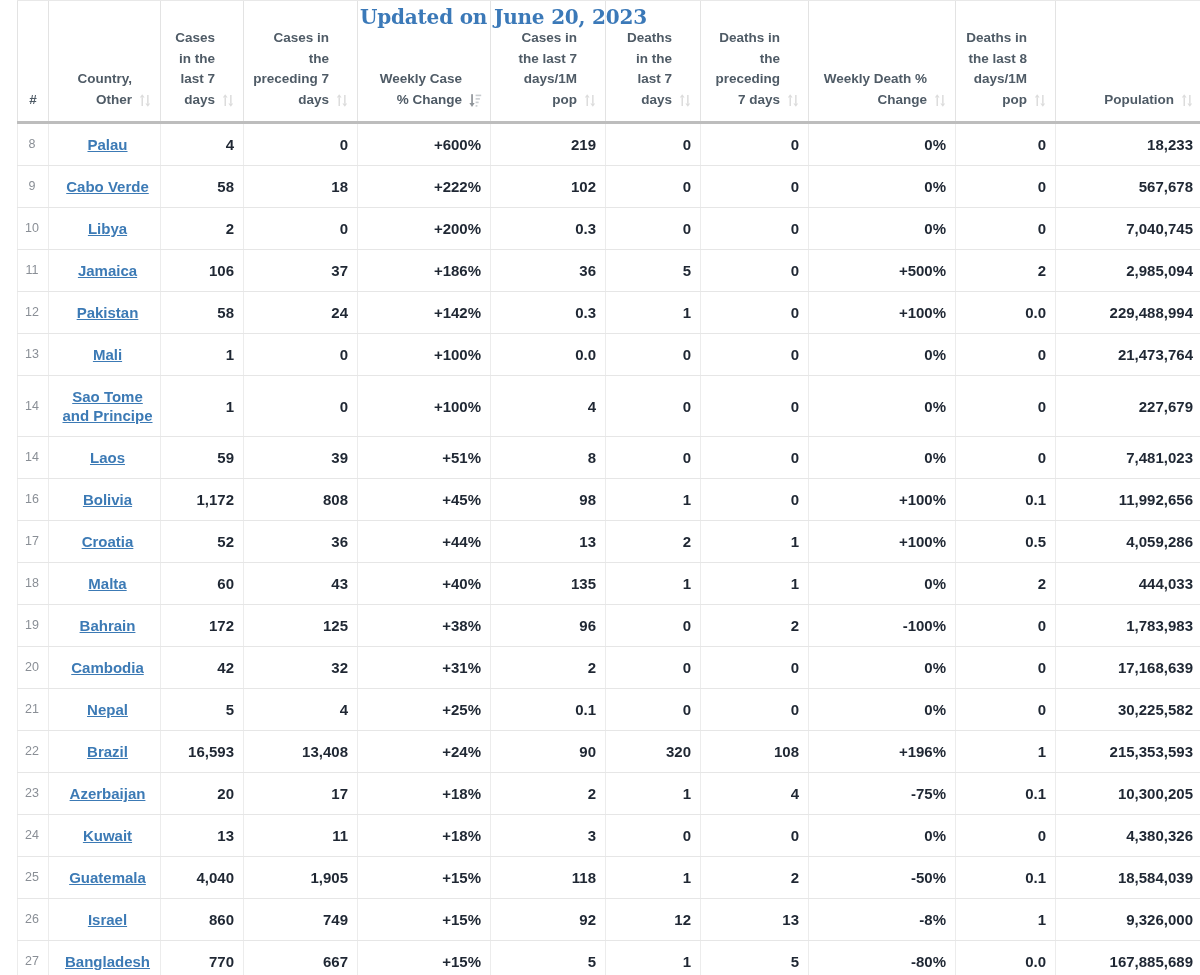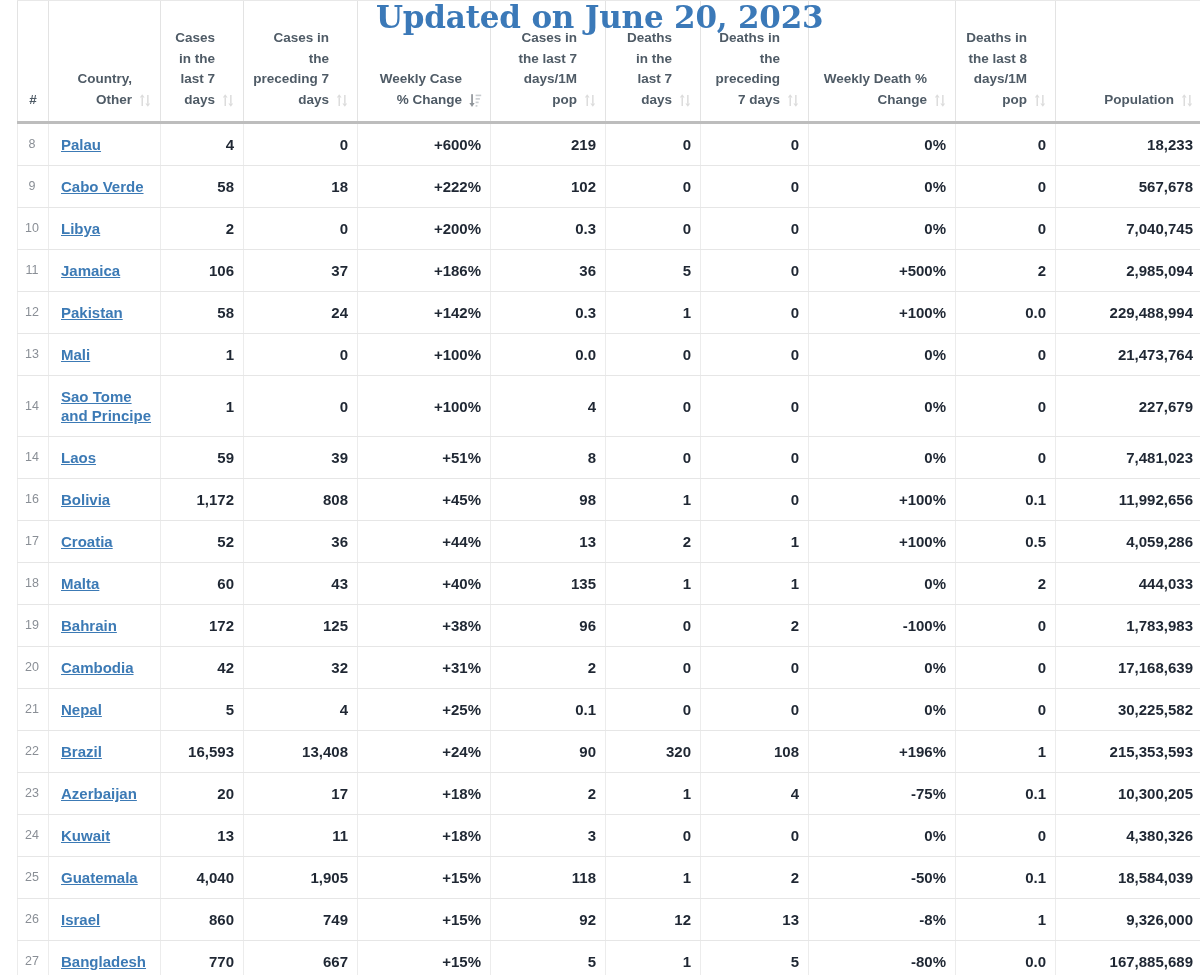--- a/index.html
+++ b/index.html
@@ -101,40 +101,40 @@
 
   td.td-num {
     text-align: center;
     font-weight: normal;
     font-size: 12.5px;
     color: #8a8f96;
     padding-left: 3px;
     padding-right: 5px;
   }
   td.td-country {
-    text-align: left;
+    text-align: center;
     padding-left: 12px;
     padding-right: 6px;
   }
   td.td-country a {
     color: #3c7ab5;
     text-decoration: underline;
     font-weight: bold;
     font-size: 15px;
     cursor: pointer;
   }
 
   
   .updated-banner {
     position: absolute;
-    left: 376px;
+    left: 360px;
     top: 1px;
     font-family: "DejaVu Serif", "Liberation Serif", serif;
     font-weight: bold;
-    font-size: 31px;
+    font-size: 20px;
     letter-spacing: -0.2px;
     color: #3b79b8;
     white-space: nowrap;
     z-index: 10;
     pointer-events: none;
     line-height: 32px;
   }
 </style>
 </head>
 <body>

